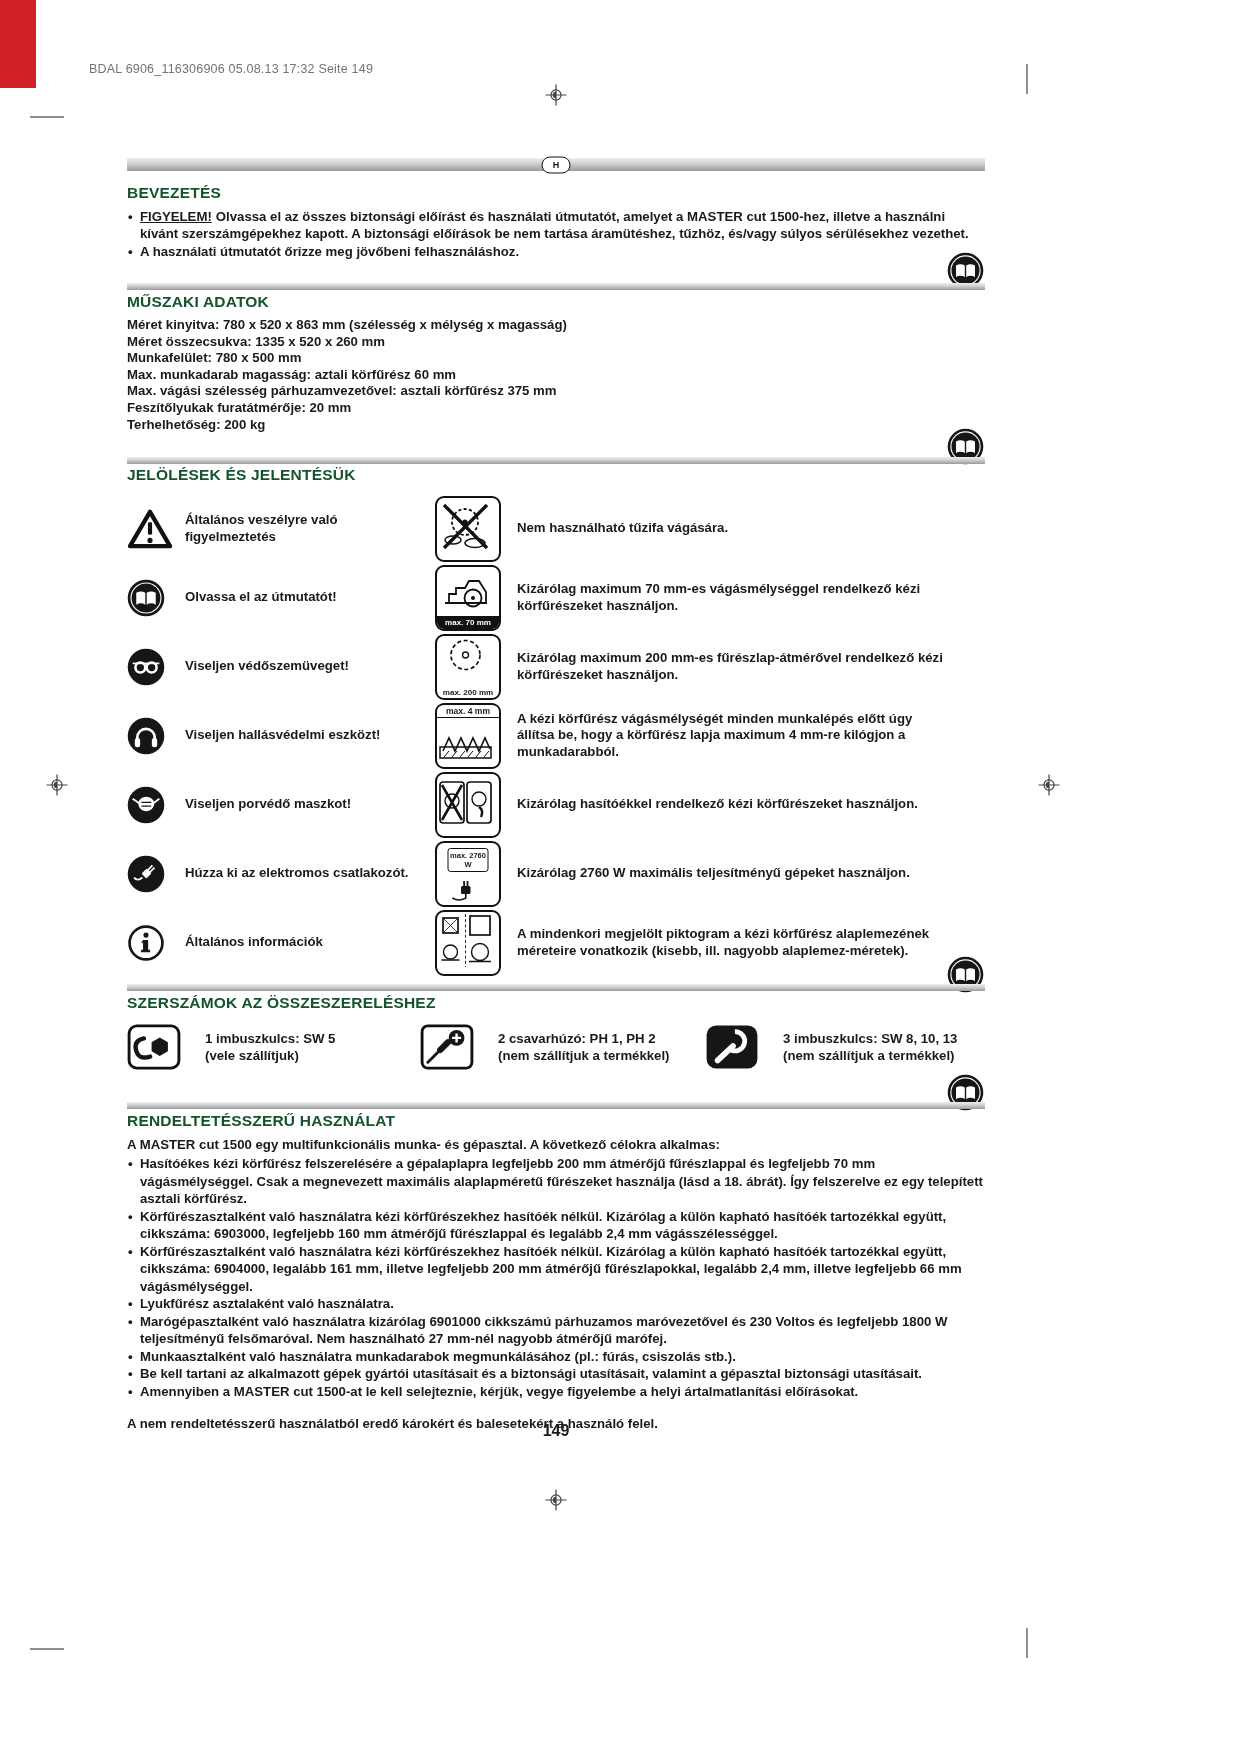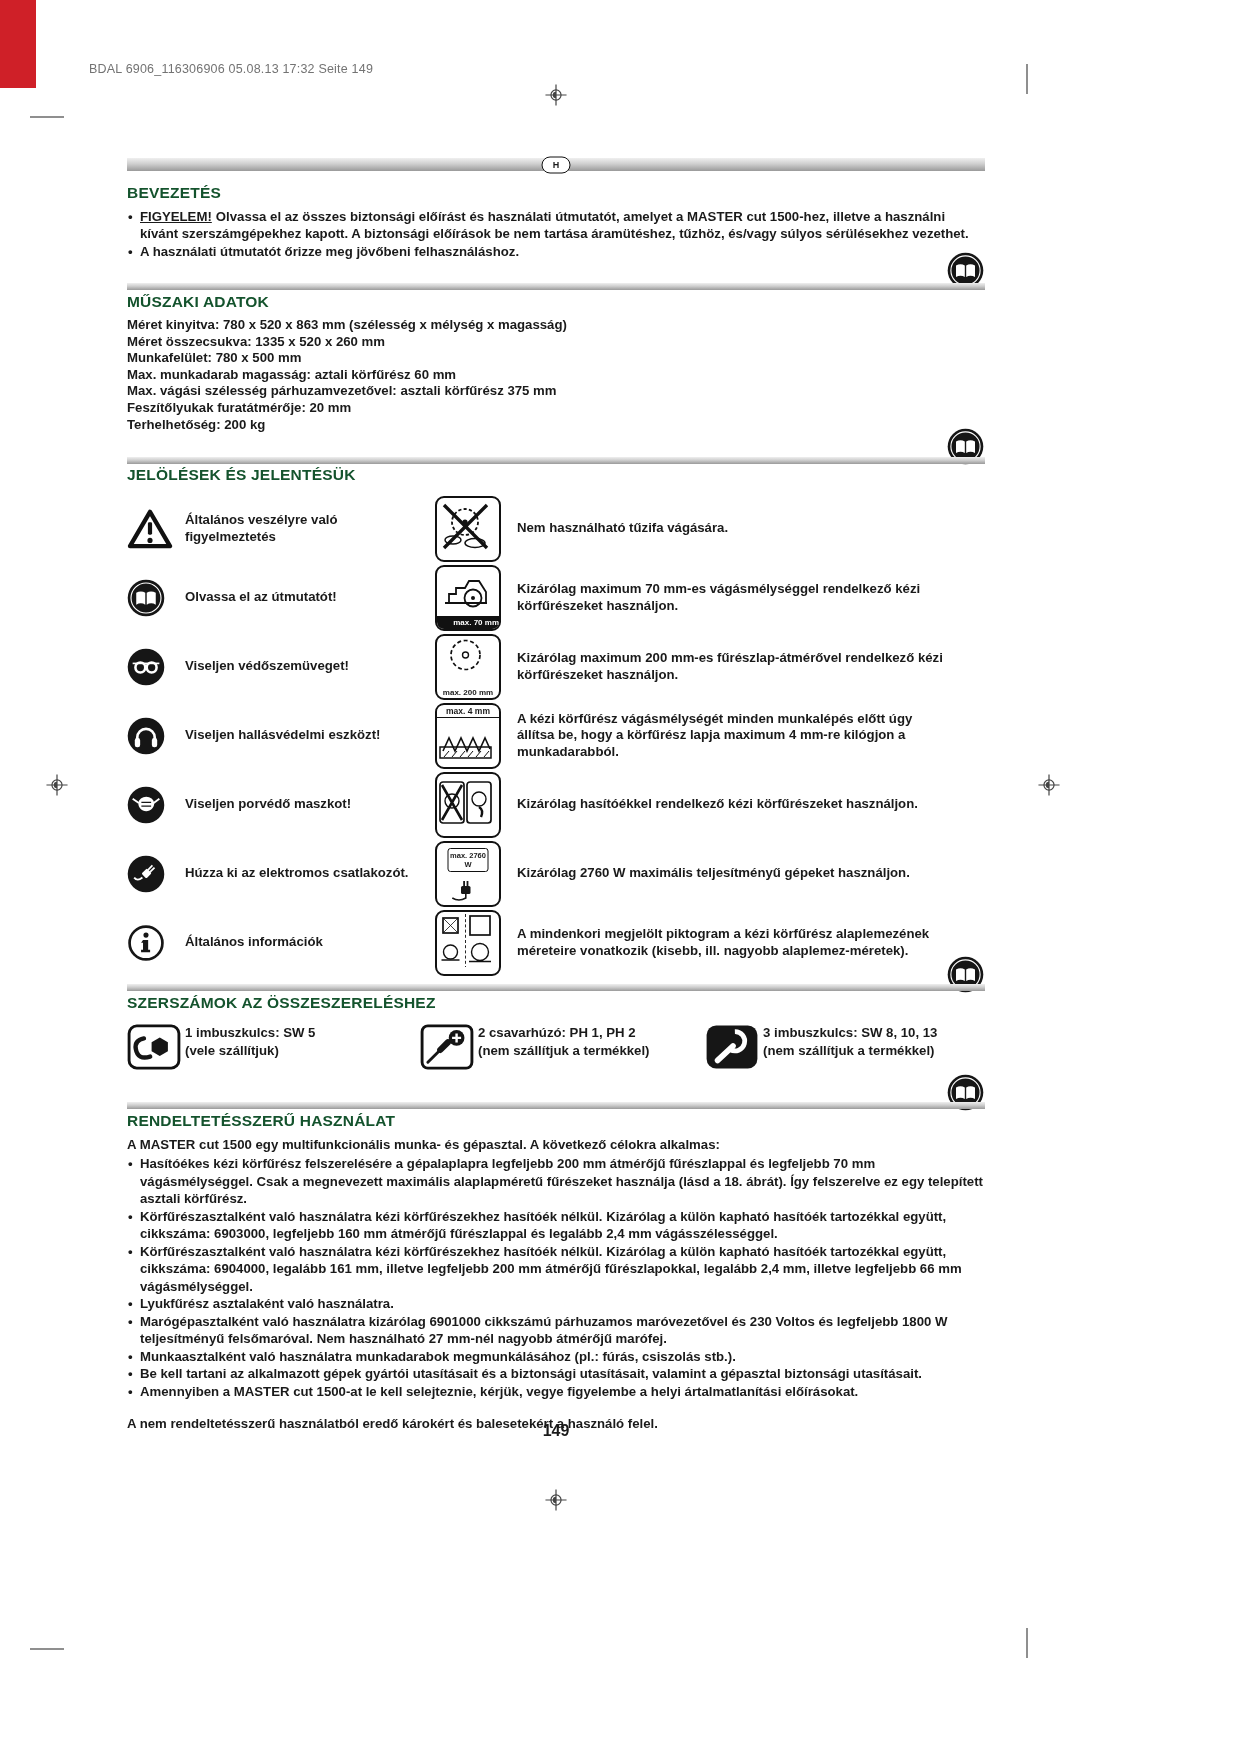--- a/index.html
+++ b/index.html
@@ -25,28 +25,28 @@
   .cross{position:absolute;width:22px;height:22px}
   .cornermark{position:absolute;background:#8f8f8f}
   .sym-rows{margin-top:10px}
   .sym-row{display:grid;grid-template-columns:58px 250px 82px 1fr;align-items:center;height:69px}
   .sym-icon{display:flex;justify-content:flex-start;align-items:center}
   .sym-text{font-size:13.2px;font-weight:600;line-height:16.5px;padding-right:26px}
   .sym-text.rt{padding-right:36px}
   .picto{width:62px;height:62px;border:2.6px solid #111;border-radius:9px;background:#fff;position:relative;overflow:hidden}
   .picto svg{display:block}
   .picto-strip{position:absolute;left:0;right:0;bottom:0;height:13px;background:#111;color:#fff;
-           font-size:8px;font-weight:700;text-align:right;line-height:13px}
+           font-size:8px;font-weight:700;text-align:center;line-height:13px}
   .picto-capt{position:absolute;left:0;right:0;top:1px;font-size:8.5px;font-weight:700;text-align:center;
            border-bottom:1.2px solid #111;padding-bottom:1px;background:#fff}
   .picto-capb{position:absolute;left:0;right:0;bottom:1px;font-size:8px;font-weight:700;text-align:center}
   .plate{position:absolute;left:50%;top:5px;transform:translateX(-50%);width:37px;border:1.4px solid #111;
            border-radius:3px;font-size:7.5px;font-weight:700;text-align:center;line-height:9px;padding:2px 1px;background:#fff}
   .tools-grid{display:grid;grid-template-columns:293px 285px 280px;margin-top:12px}
-  .tool-item{display:flex;gap:4px;}
+  .tool-item{display:flex;gap:24px;align-items:center}
   .tool-text div{font-size:13.2px;font-weight:700;line-height:17.5px}
   .u-bullet{position:relative;padding-left:13px;font-size:13.2px;font-weight:600;line-height:17.5px}
   .u-bullet::before{content:"\2022";position:absolute;left:1px}
   .page-num{position:absolute;left:127px;width:858px;top:1422px;text-align:center;font-size:16px;font-weight:700}
 </style>
 </head>
 <body>
 
 <div>
 

